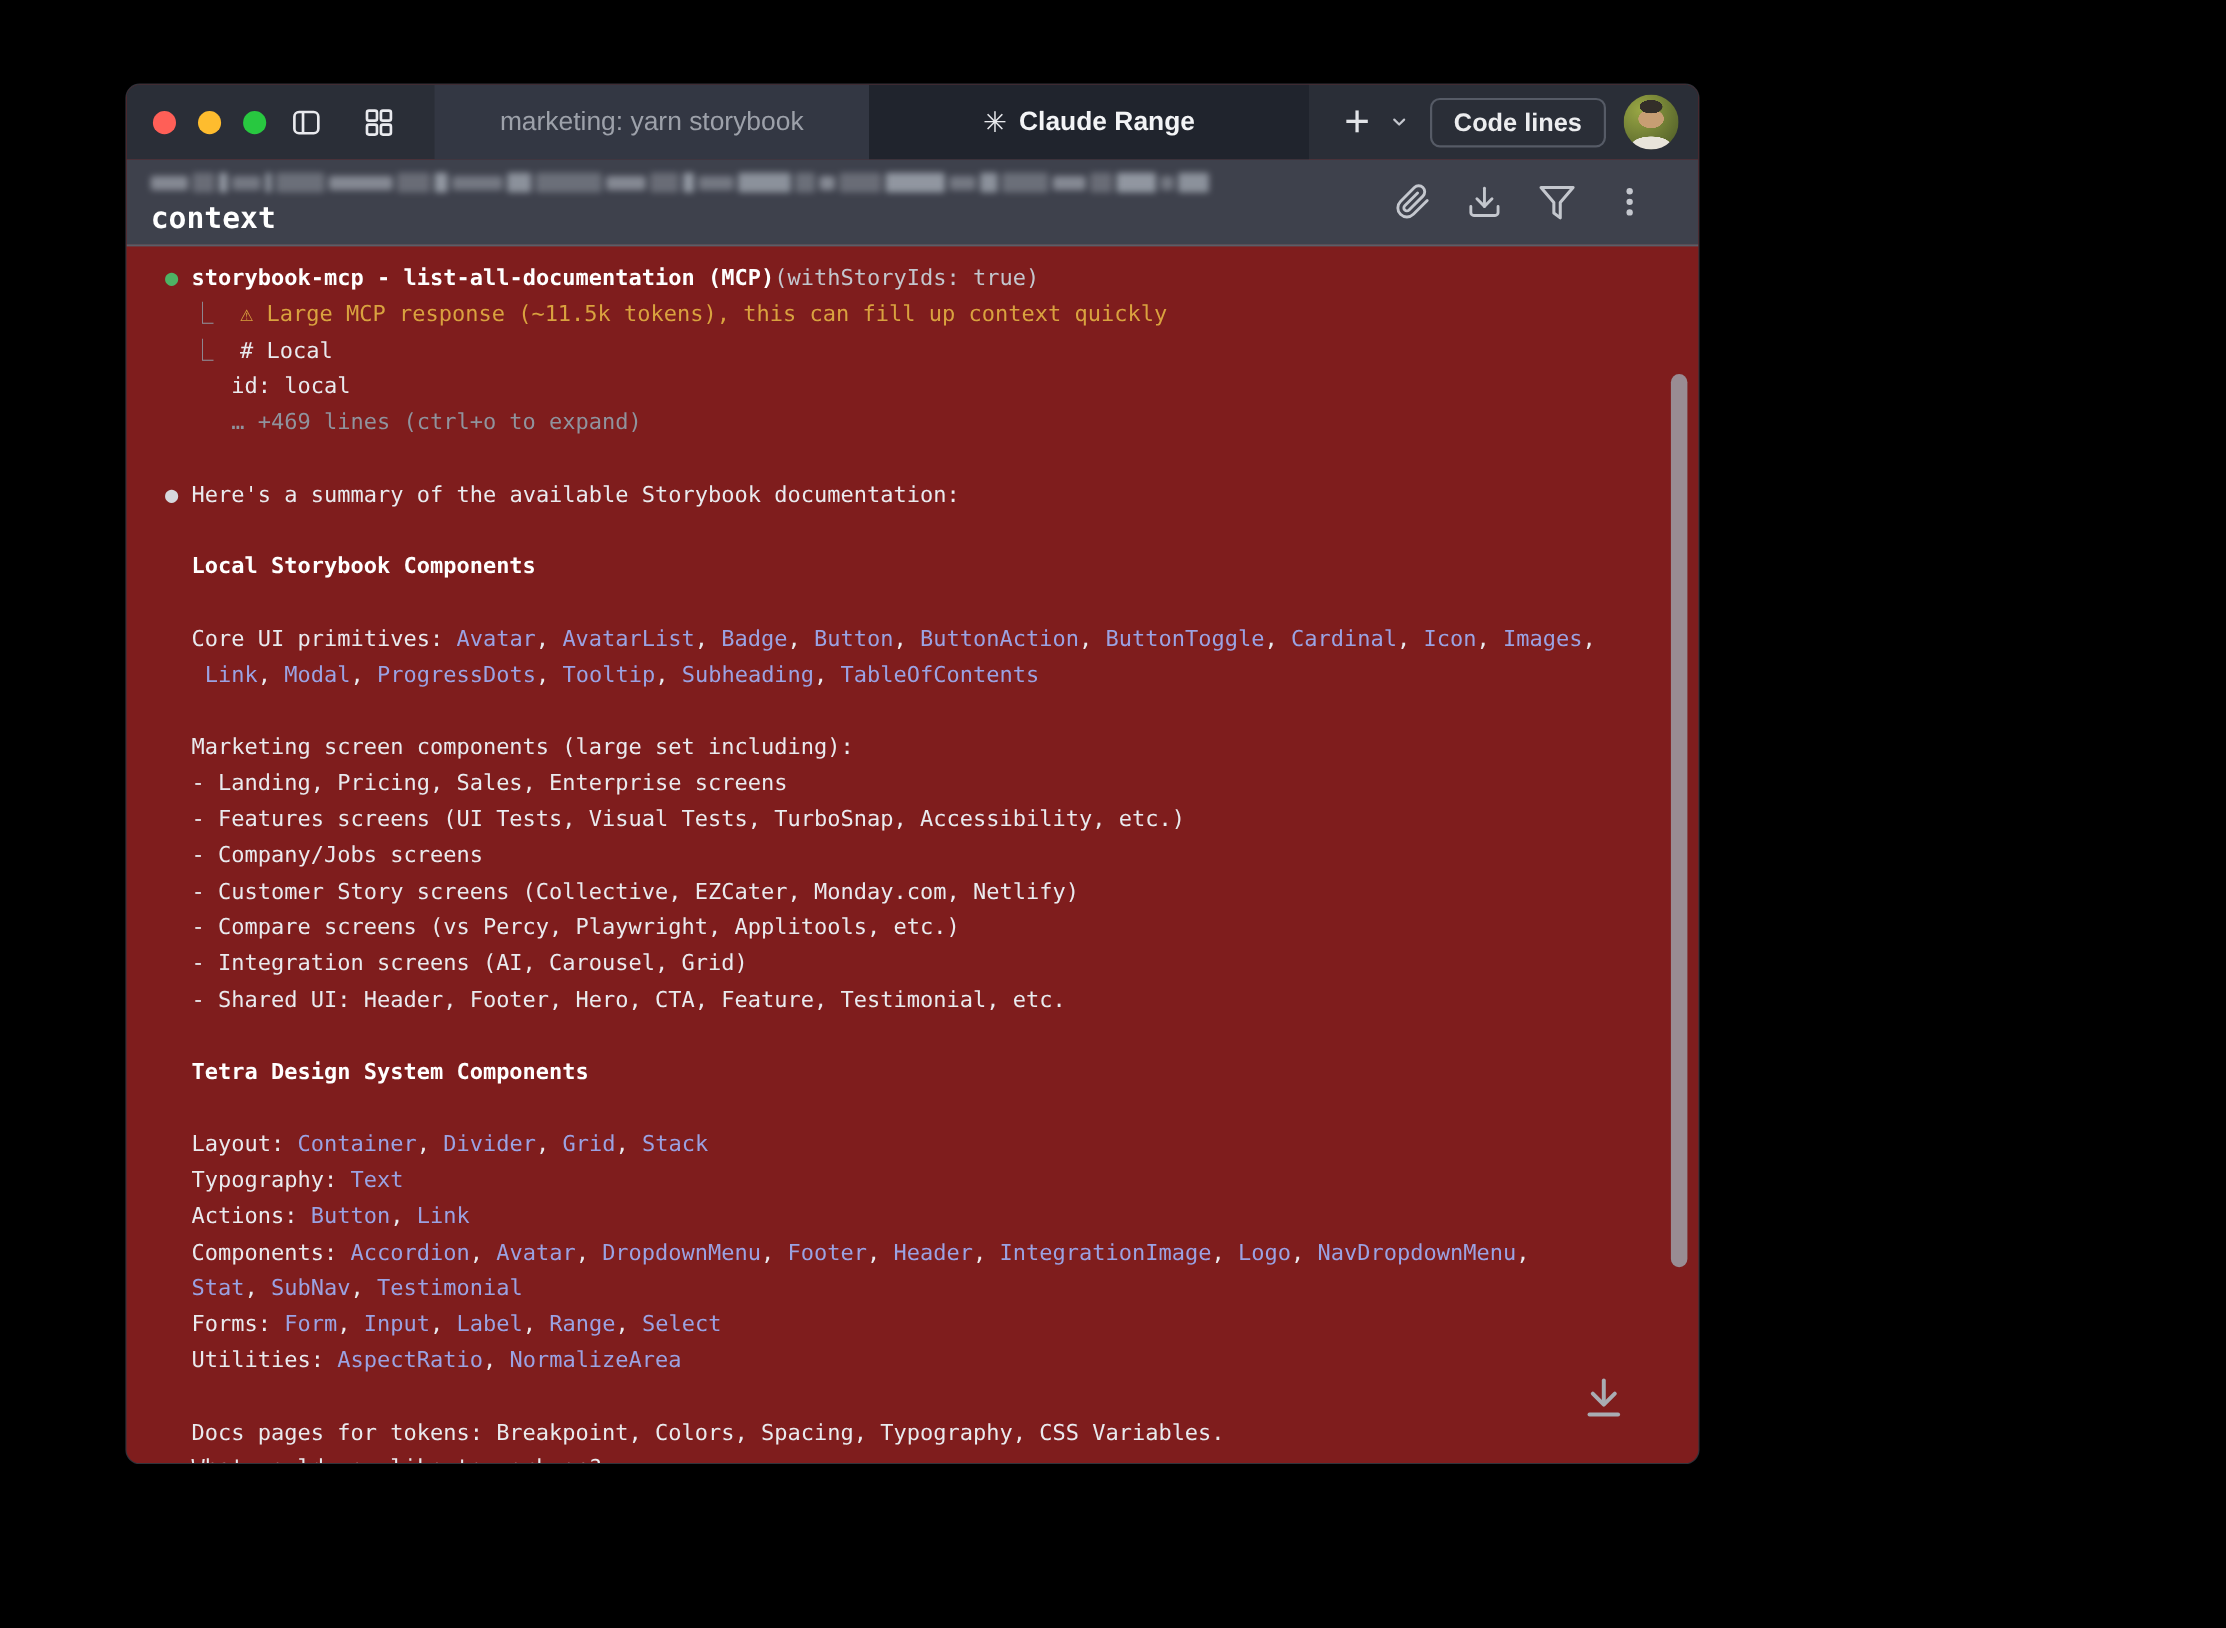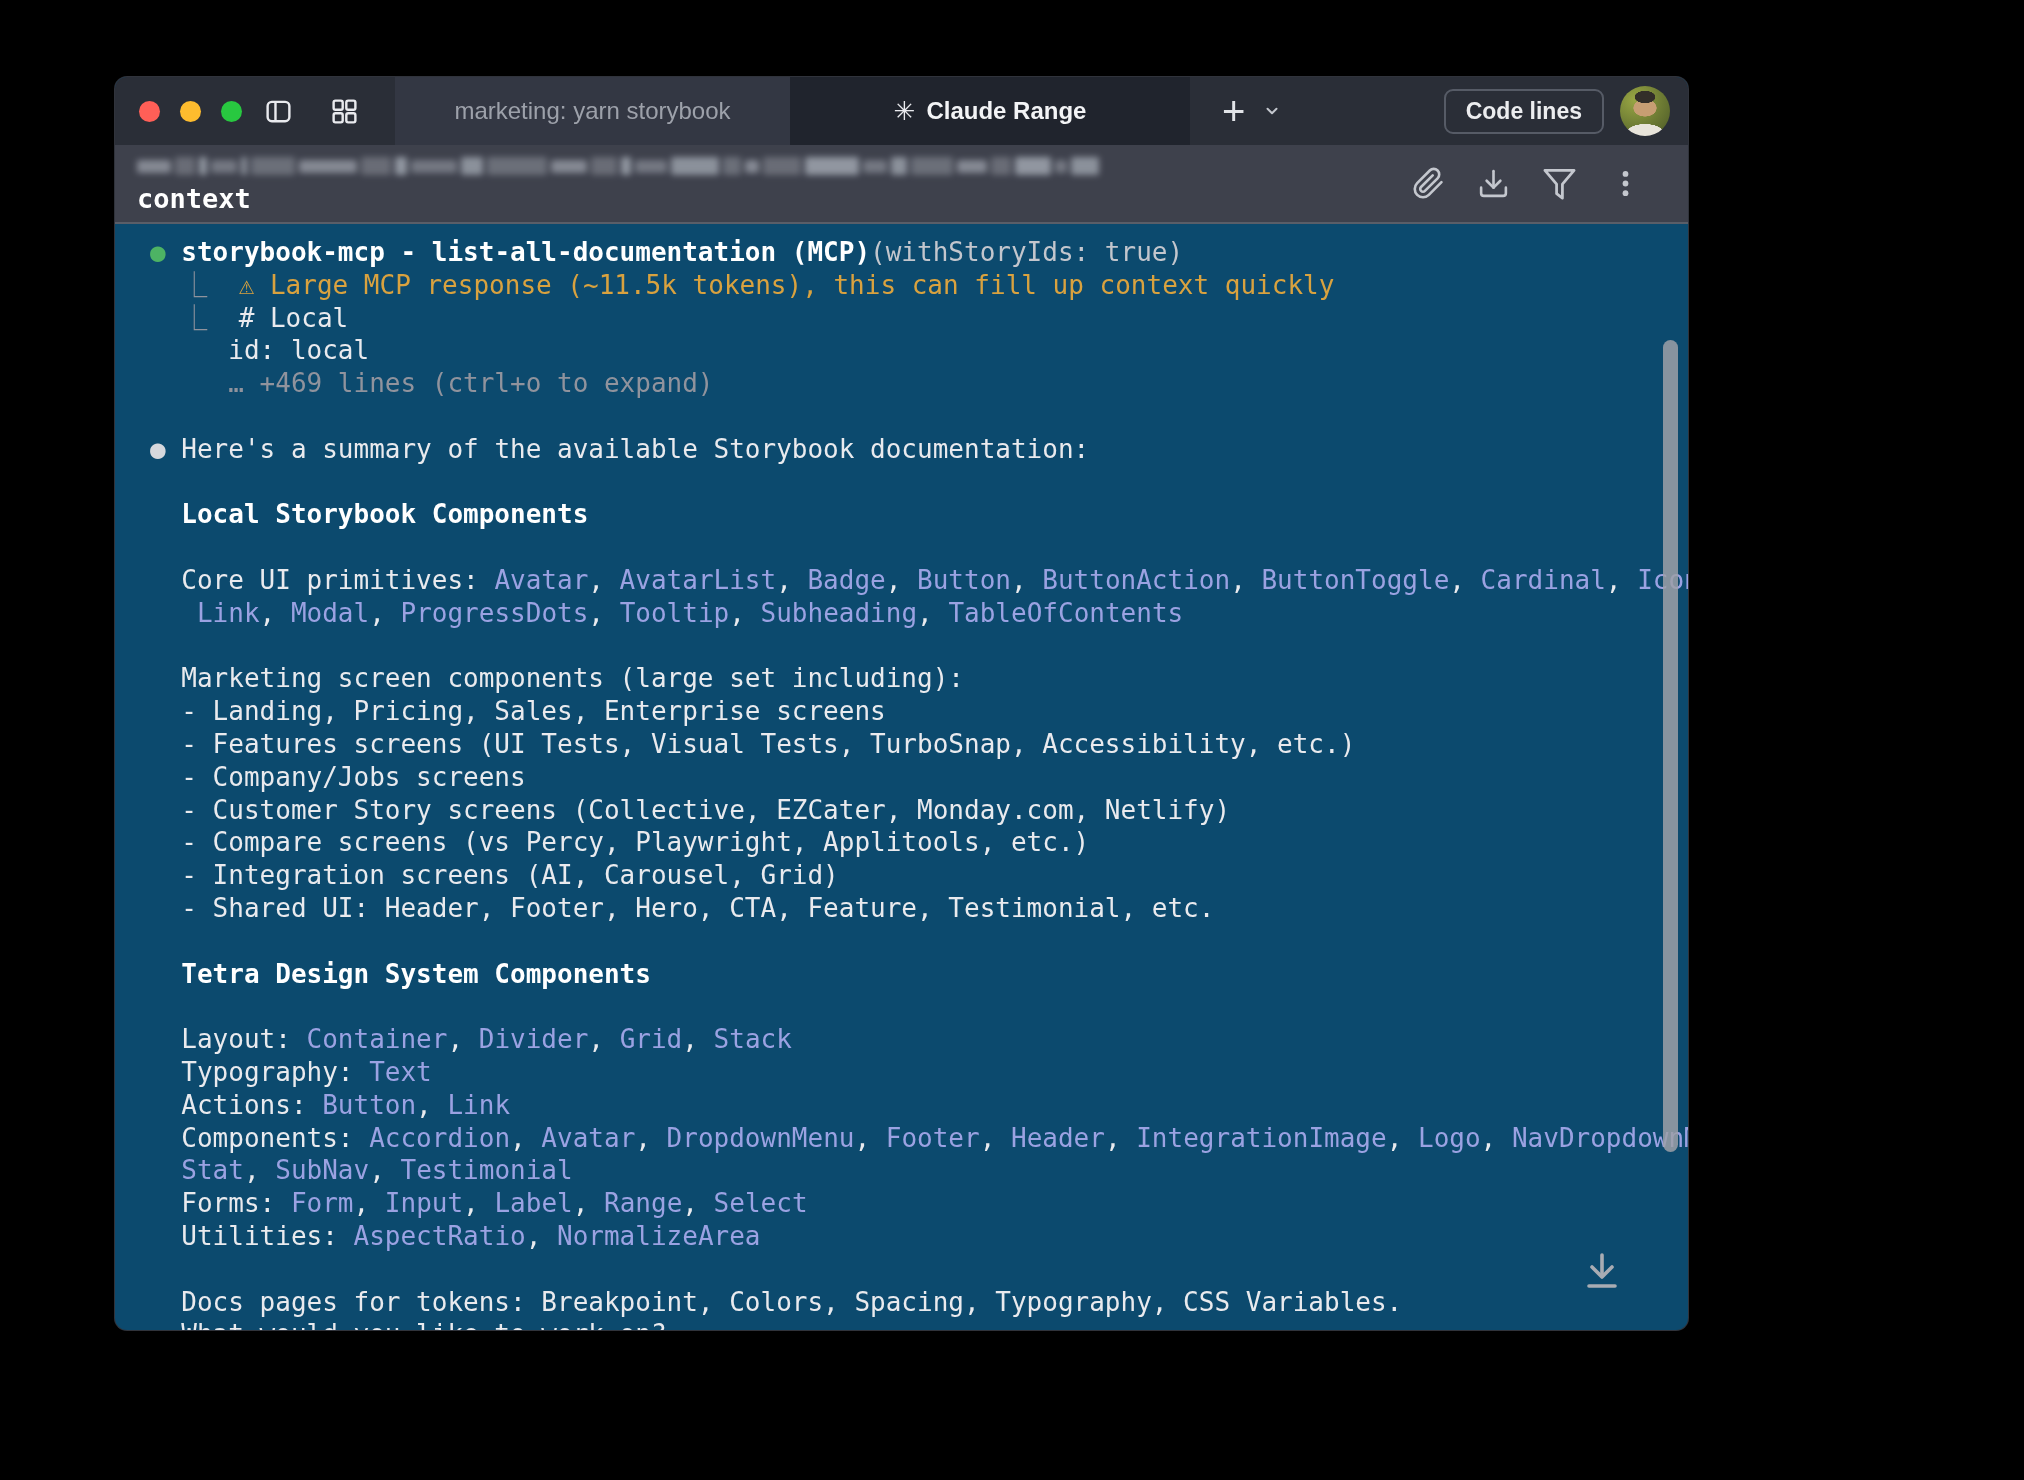--- a/index.html
+++ b/index.html
@@ -1,22 +1,22 @@
 <!DOCTYPE html>
 <html><head>
 <meta charset="utf-8">
 <style>
   html,body{margin:0;padding:0}
   body{
     width:2024px;height:1480px;background:#000;overflow:hidden;
     font-family:"Liberation Sans",sans-serif;position:relative;
   }
   .window{
-    position:absolute;left:115px;top:77px;width:1573px;height:1253px;
-    background:#0c4a6e;border-radius:12px;overflow:hidden;
+    position:absolute;left:115px;top:77px;width:1429px;height:1253px;
+    background:#7f1d1d;border-radius:12px;overflow:hidden;
     box-shadow:0 0 0 1px #30333b,0 24px 70px rgba(0,0,0,.65);
   }
   
   .tabbar{height:68px;background:#2a2e37;display:flex;align-items:stretch}
   .left-controls{width:280px;box-sizing:border-box;display:flex;align-items:center;padding-left:24px;flex:none}
   .tl{width:21px;height:21px;border-radius:50%;flex:none}
   .tl+.tl{margin-left:20px}
   .tl-red{background:#ff5f57}.tl-yellow{background:#febc2e}.tl-green{background:#28c840}
   .bar-icon{color:#e9eaee;flex:none;display:flex;align-items:center}
   .sidebar-toggle{margin-left:22px}
@@ -48,21 +48,21 @@
   .session-label{
     position:absolute;left:22px;top:38px;
     font-family:"DejaVu Sans Mono",monospace;font-size:27px;font-weight:700;color:#fff
   }
   .toolbar-icons{position:absolute;right:46px;top:0;height:77px;display:flex;align-items:center;gap:32px;color:#c4c7ce}
   .divider{height:2px;background:#5a5e68}
   
   .content{
     position:relative;height:1106px;box-sizing:border-box;
     padding:12px 5px 0 35px;overflow:hidden;white-space:pre;
-    font-family:"DejaVu Sans Mono",monospace;font-size:26px;line-height:32.8px;color:#e9eaee
+    font-family:"DejaVu Sans Mono",monospace;font-size:20px;line-height:32.8px;color:#e9eaee
   }
   .tline{height:32.8px}
   .sg-g{color:#4db364}
   .sg-v{color:#d6d8dd}
   .sg-b{color:#ffffff;font-weight:700}
   .sg-w{color:#e9eaee}
   .sg-l{color:#c3c6cd}
   .sg-d{color:#90939d}
   .sg-y{color:#d9a23f}
   .sg-p{color:#9ba2e2}

